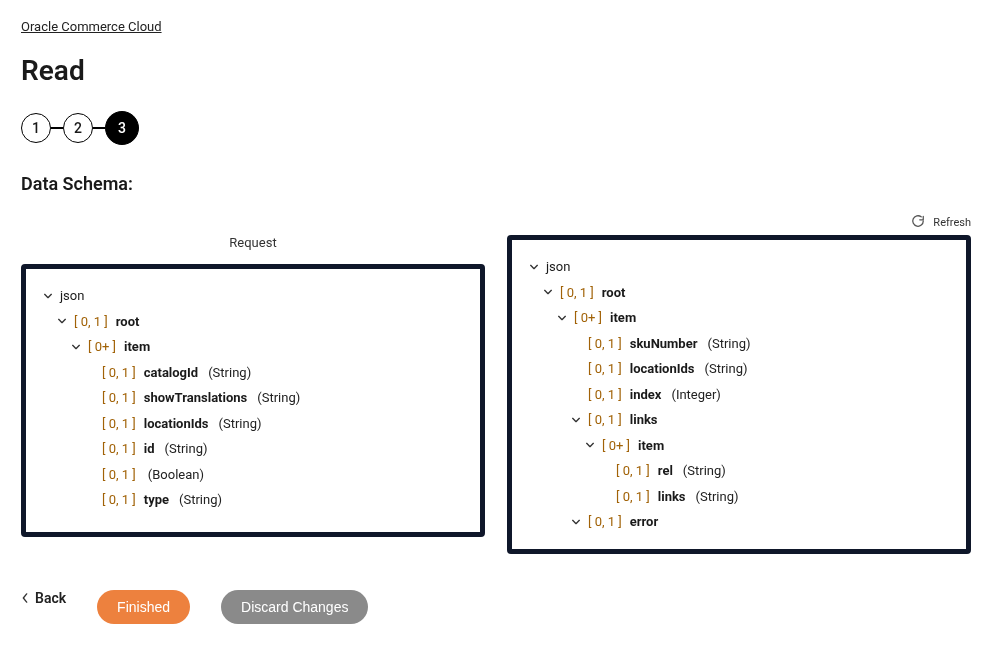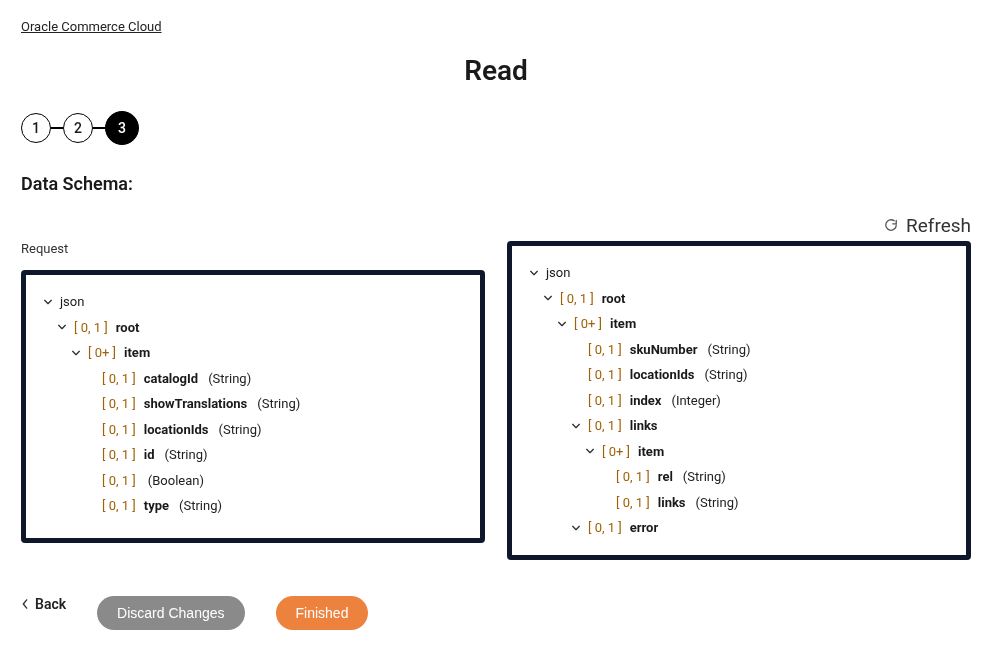--- a/index.html
+++ b/index.html
@@ -16,21 +16,20 @@
     text-decoration: underline;
     color: #222;
     cursor: pointer;
     display: inline-block;
     margin-bottom: 20px;
   }
   .page-title {
     font-size: 28px;
     font-weight: 600;
     margin: 0 0 24px 0;
-    text-align: center;
   }
   .stepper {
     display: flex;
     align-items: center;
     margin-bottom: 28px;
   }
   .step {
     width: 30px;
     height: 30px;
     border-radius: 50%;
@@ -64,36 +63,37 @@
     display: flex;
     justify-content: flex-end;
     align-items: center;
     gap: 8px;
     margin-bottom: 4px;
   }
   .refresh-btn {
     display: flex;
     align-items: center;
     gap: 8px;
-    font-size: 19px;
+    font-size: 11px;
     color: #333;
     cursor: pointer;
   }
   .schema-columns {
     display: flex;
     gap: 22px;
   }
   .schema-col {
     flex: 1;
     min-width: 0;
   }
   .col-header {
     font-size: 13px;
     color: #333;
     margin-bottom: 14px;
+    text-align: center;
   }
   .schema-box {
     border: 5px solid #0f172a;
     border-radius: 4px;
     padding: 14px 10px;
     min-height: 273px;
     font-size: 13px;
     line-height: 1.5;
   }
   .tree-root { padding-left: 6px; }
@@ -389,18 +389,18 @@
 
 <div class="footer">
   <div class="back-link">
     <span>
       <svg width="8" height="10" viewBox="0 0 8 12" fill="none">
           <path d="M6 1 2 6l4 5" stroke="#333" stroke-width="1.6" stroke-linecap="round" stroke-linejoin="round"></path>
         </svg>
     </span>
     <span>Back</span>
   </div>
+  <button class="btn btn-primary">Finished</button>
   <button class="btn btn-secondary">Discard Changes</button>
-  <button class="btn btn-primary">Finished</button>
 </div>
 
 
 
 
 </body></html>

